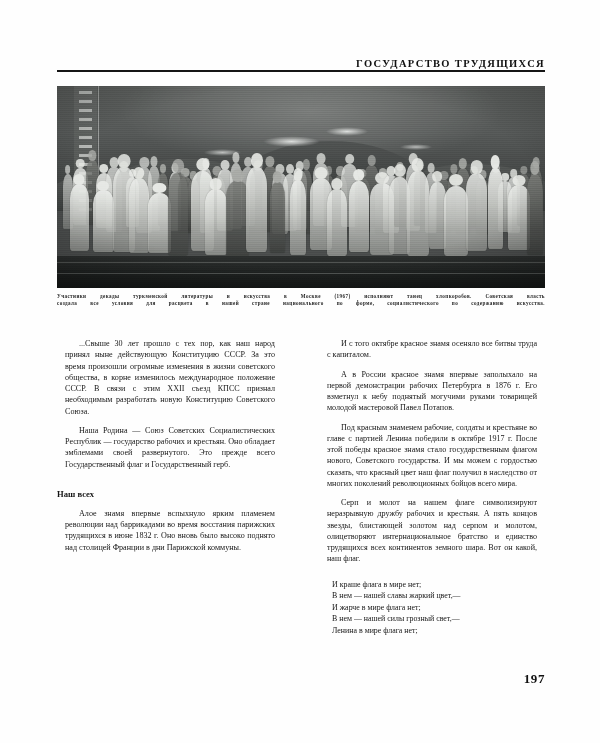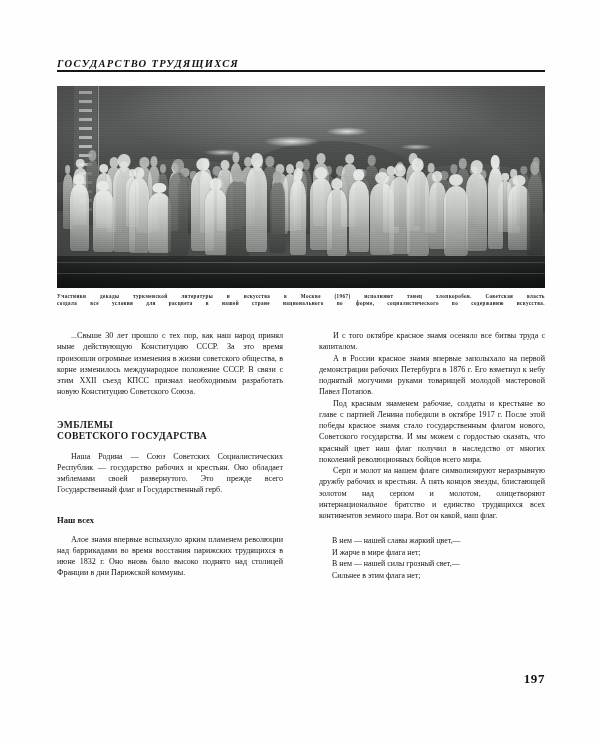--- a/index.html
+++ b/index.html
@@ -21,21 +21,21 @@
     inset: 0;
     background: #fefefe;
   }
 
   
   .runhead {
     position: absolute;
     left: 57px;
     top: 53px;
     width: 488px;
-    font-style: italic;
+    text-align: right;
   }
   .runhead-title {
     font-family: "Liberation Serif", "DejaVu Serif", serif;
     font-weight: bold;
     font-size: 10.5px;
     letter-spacing: 1.35px;
     color: #111;
     display: inline-block;
   }
   .runhead-rule {
@@ -204,21 +204,21 @@
     width: 226px;
     font-size: 8.1px;
     line-height: 11.25px;
     text-align: justify;
     color: #151515;
   }
   .col-left  { left: 57px; }
   .col-right { left: 319px; }
 
   .col p {
-    margin: 0;
+    margin: 8px;
     text-indent: 14px;
     text-align: justify;
   }
 
   .sec-head {
     font-weight: bold;
     font-size: 9.6px;
     line-height: 11.6px;
     letter-spacing: .35px;
     margin: 21px 0 9px 0;
@@ -365,41 +365,38 @@
   </div>
 
   <div class="caption">
     <span class="cap-line">Участники декады туркменской литературы и искусства в Москве (1967) исполняют танец хлопкоробов. Советская власть</span>
     <span class="cap-line">создала все условия для расцвета в нашей стране национального по форме, социалистического по содержанию искусства.</span>
   </div>
 
   <div class="col col-left">
     <p>...Свыше 30 лет прошло с тех пор, как наш народ принял ныне действующую Конституцию СССР. За это время произошли огромные изменения в жизни советского общества, в корне изменилось международное положение СССР. В связи с этим XXII съезд КПСС признал необходимым разработать новую Конституцию Советского Союза.</p>
 
-    <div class="sec-head">
-      <div>ЭМБЛЕМЫ</div>
-      <div>СОВЕТСКОГО ГОСУДАРСТВА</div>
-    </div>
 
     <p>Наша Родина — Союз Советских Социалистических Республик — государство рабочих и крестьян. Оно обладает эмблемами своей развернутого. Это прежде всего Государственный флаг и Государственный герб.</p>
 
     <div class="sub-head">Наш всех</div>
 
     <p>Алое знамя впервые вспыхнуло ярким пламенем революции над баррикадами во время восстания парижских трудящихся в июне 1832 г. Оно вновь было высоко поднято над столицей Франции в дни Парижской коммуны.</p>
   </div>
 
   <div class="col col-right">
     <p>И с того октябре красное знамя осеняло все битвы труда с капиталом.</p>
     <p>А в России красное знамя впервые заполыхало на первой демонстрации рабочих Петербурга в 1876 г. Его взметнул к небу поднятый могучими руками товарищей молодой мастеровой Павел Потапов.</p>
     <p>Под красным знаменем рабочие, солдаты и крестьяне во главе с партией Ленина победили в октябре 1917 г. После этой победы красное знамя стало государственным флагом нового, Советского государства. И мы можем с гордостью сказать, что красный цвет наш флаг получил в наследство от многих поколений революционных бойцов всего мира.</p>
     <p>Серп и молот на нашем флаге символизируют неразрывную дружбу рабочих и крестьян. А пять концов звезды, блистающей золотом над серпом и молотом, олицетворяют интернациональное братство и единство трудящихся всех континентов земного шара. Вот он какой, наш флаг.</p>
 
     <div class="poem">
+      <span class="verse">И  краше флага в мире нет;</span>
       <span class="verse">В  нем — нашей  славы  жаркий  цвет,—</span>
       <span class="verse">И  жарче в мире флага нет;</span>
       <span class="verse">В  нем — нашей силы грозный свет,—</span>
-      <span class="verse">Сильнее в этим флага нет;</span>
+      <span class="verse">Ленина в мире флага нет;</span>
     </div>
   </div>
 
   <div class="folio">197</div>
 
 </div>
 
 </body></html>

